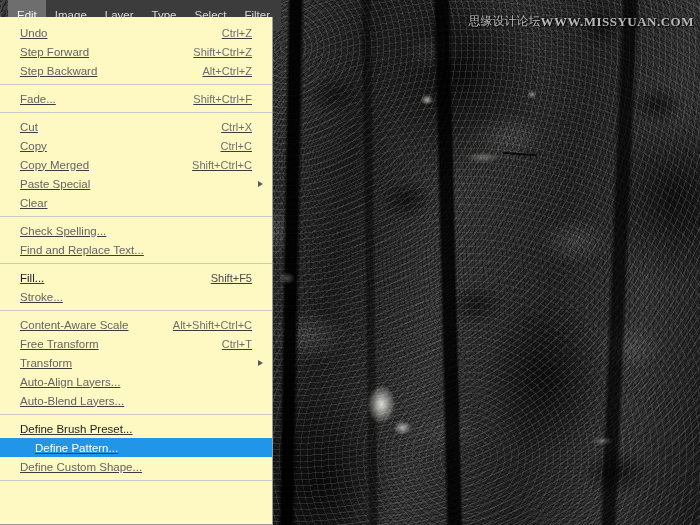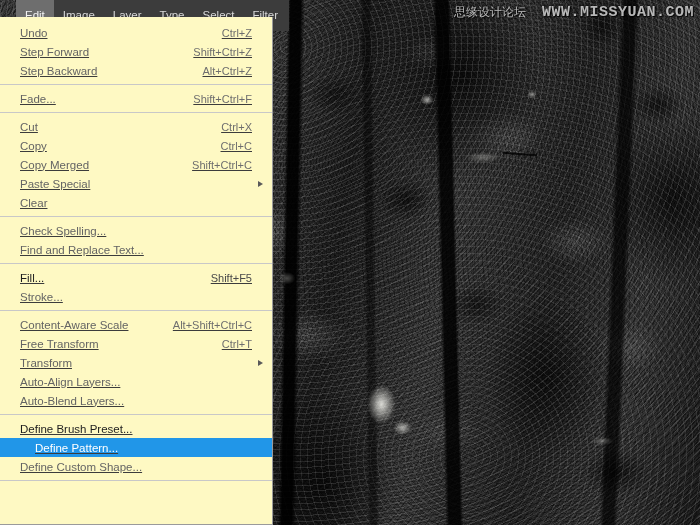--- a/index.html
+++ b/index.html
@@ -122,45 +122,45 @@
     position: absolute;
     left: 503px; top: 153px;
     width: 34px; height: 2px;
     background: rgba(0,0,0,.80);
     transform: rotate(4deg);
   }
 
   
   #watermark {
     position: absolute;
-    right: 6px; top: 4px;
+    right: 6px; top: 13px;
     display: flex;
     align-items: center;
-    gap: 16px;
+    gap: 0;
     color: rgba(235,235,235,.78);
     text-shadow: 0 0 2px rgba(0,0,0,.9), 1px 1px 1px rgba(0,0,0,.9);
     white-space: nowrap;
     pointer-events: none;
   }
   #watermark .wm-cn {
     font-family: "DejaVu Sans", sans-serif;
     font-size: 12px;
     letter-spacing: 0px;
   }
   #watermark .wm-url {
-    font-family: Liberation Mono, monospace;
-    font-size: 15px;
+    font-family: Liberation Serif, serif;
+    font-size: 13px;
     font-weight: bold;
     letter-spacing: .5px;
   }
 
   
   #menubar {
     position: absolute;
-    left: 16px; top: 0;
+    left: 8px; top: 0;
     width: 273px; height: 31px;
     background: #3c3c3c;
     display: flex;
     align-items: stretch;
     z-index: 20;
   }
   .menubar-item {
     display: flex;
     align-items: center;
     padding: 0 9px;

